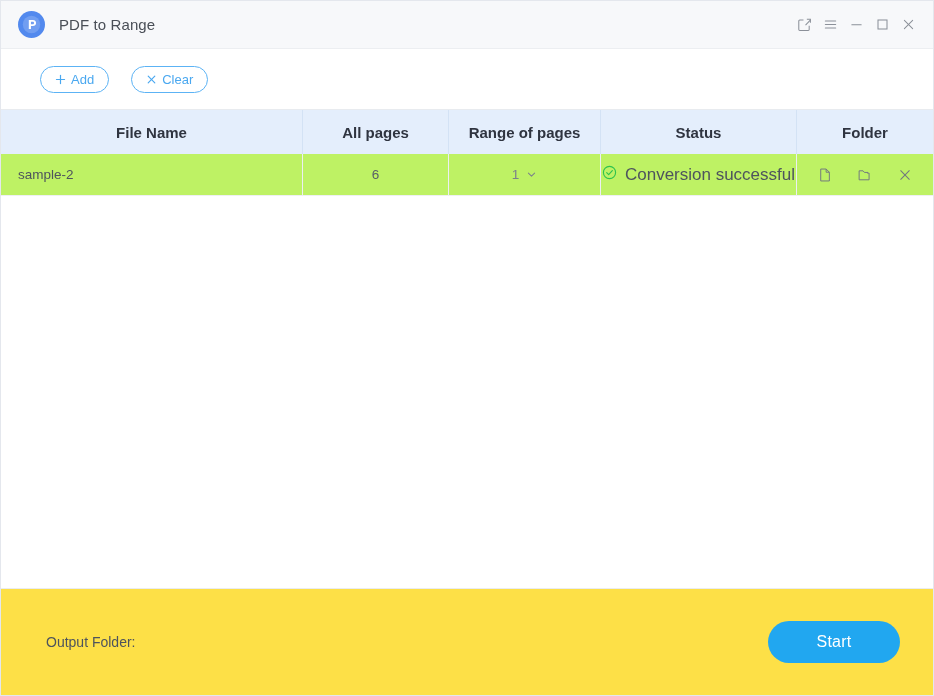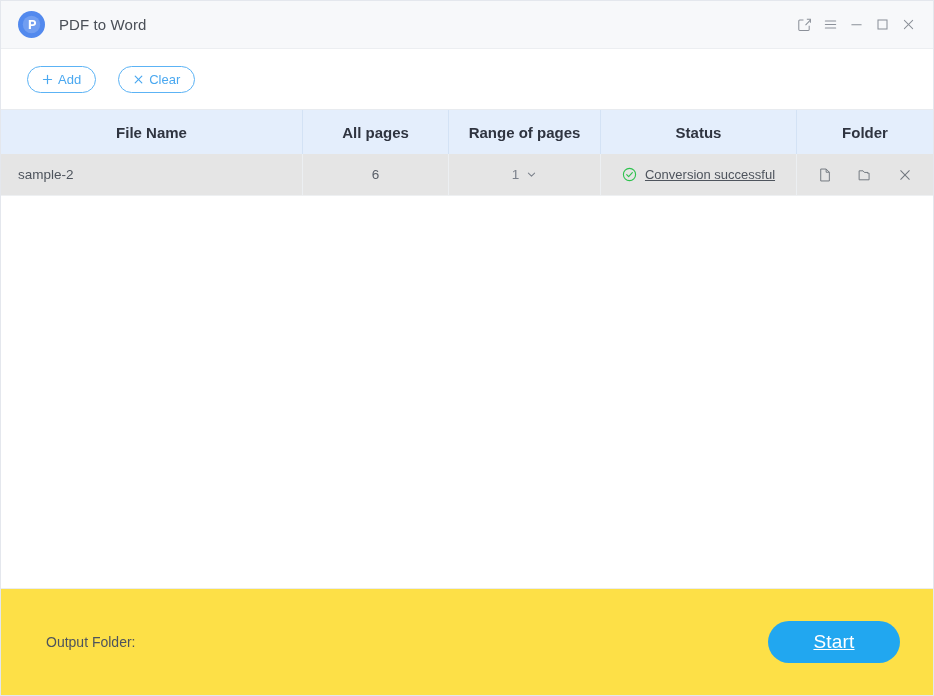--- a/index.html
+++ b/index.html
@@ -70,21 +70,21 @@
     color: #8b9099;
   }
   .win-btn svg { display: block; }
 
   
   .toolbar {
     height: 60px;
     flex: 0 0 60px;
     display: flex;
     align-items: center;
-    padding-left: 26px;
+    padding-left: 39px;
     gap: 22px;
     background: #ffffff;
   }
 
   .pill-btn {
     height: 27px;
     min-width: 68px;
     padding: 0 14px;
     border: 1px solid #5cb3f5;
     border-radius: 14px;
@@ -133,21 +133,21 @@
     color: #2f3440;
     border-right: 1px solid #d3e2f5;
     height: 100%;
   }
   .th:last-child { border-right: none; }
 
   .trow {
     display: flex;
     height: 42px;
     flex: 0 0 42px;
-    background: #e5e5e5;
+    background: #bef264;
     border-bottom: 1px solid #eef0f2;
   }
   .td {
     display: flex;
     align-items: center;
     justify-content: center;
     font-size: 13.5px;
     color: #585e68;
     border-right: 1px solid #eceff2;
     height: 100%;
@@ -176,22 +176,21 @@
     color: #7b818b;
   }
   .range-cell .chev { display: inline-flex; }
   .range-cell svg { display: block; }
 
   .status-cell {
     display: inline-flex;
     align-items: flex-start;
     gap: 8px;
     color: #4e545d;
-    font-size: 13px;
-    text-decoration: underline;
+    font-size: 17px;
   }
   .status-cell .check-ico { display: inline-flex; flex: 0 0 auto; }
   .status-cell svg { display: block; }
 
   .op-cell {
     display: flex;
     align-items: center;
     justify-content: center;
     gap: 20px;
     width: 100%;
@@ -259,41 +258,40 @@
 
   .footer-spacer { flex: 1 1 auto; }
 
   .start-btn {
     width: 132px;
     height: 42px;
     border: none;
     border-radius: 21px;
     background: #21a7f0;
     color: #ffffff;
-    font-size: 19px;
+    font-size: 16px;
     font-family: "Liberation Sans", sans-serif;
     cursor: pointer;
     letter-spacing: 0.2px;
-    text-decoration: underline;
   }
 </style>
 </head>
 <body>
 
 <div class="app-window">
 
   <div class="title-bar">
     <div class="logo">
       <svg width="19" height="19" viewBox="0 0 24 24" aria-hidden="true">
         <circle cx="12" cy="12" r="11" fill="#ffffff" opacity="0.18"></circle>
         <path d="M8.6 6.2h5.1c2.4 0 4.1 1.6 4.1 3.9 0 2.3-1.7 3.9-4.1 3.9h-2.4v3.8H8.6V6.2z
                  M11.3 8.5v3.2h2.1c1.1 0 1.8-.6 1.8-1.6s-.7-1.6-1.8-1.6h-2.1z" fill="#ffffff"></path>
       </svg>
     </div>
-    <div class="app-title">PDF to Word</div>
+    <div class="app-title">PDF to Range</div>
 
     <div class="titlebar-spacer"></div>
 
     <div class="win-btns">
       <div class="win-btn">
         <svg width="15" height="15" viewBox="0 0 16 16" fill="none" stroke="currentColor" stroke-width="1.1">
           <path d="M13 9.2v4.1a1 1 0 0 1-1 1H2.9a1 1 0 0 1-1-1V4.2a1 1 0 0 1 1-1h4"></path>
           <path d="M9.1 8.6 14.2 3.4"></path>
           <path d="M10.5 2.4h3.8v3.7"></path>
         </svg>

